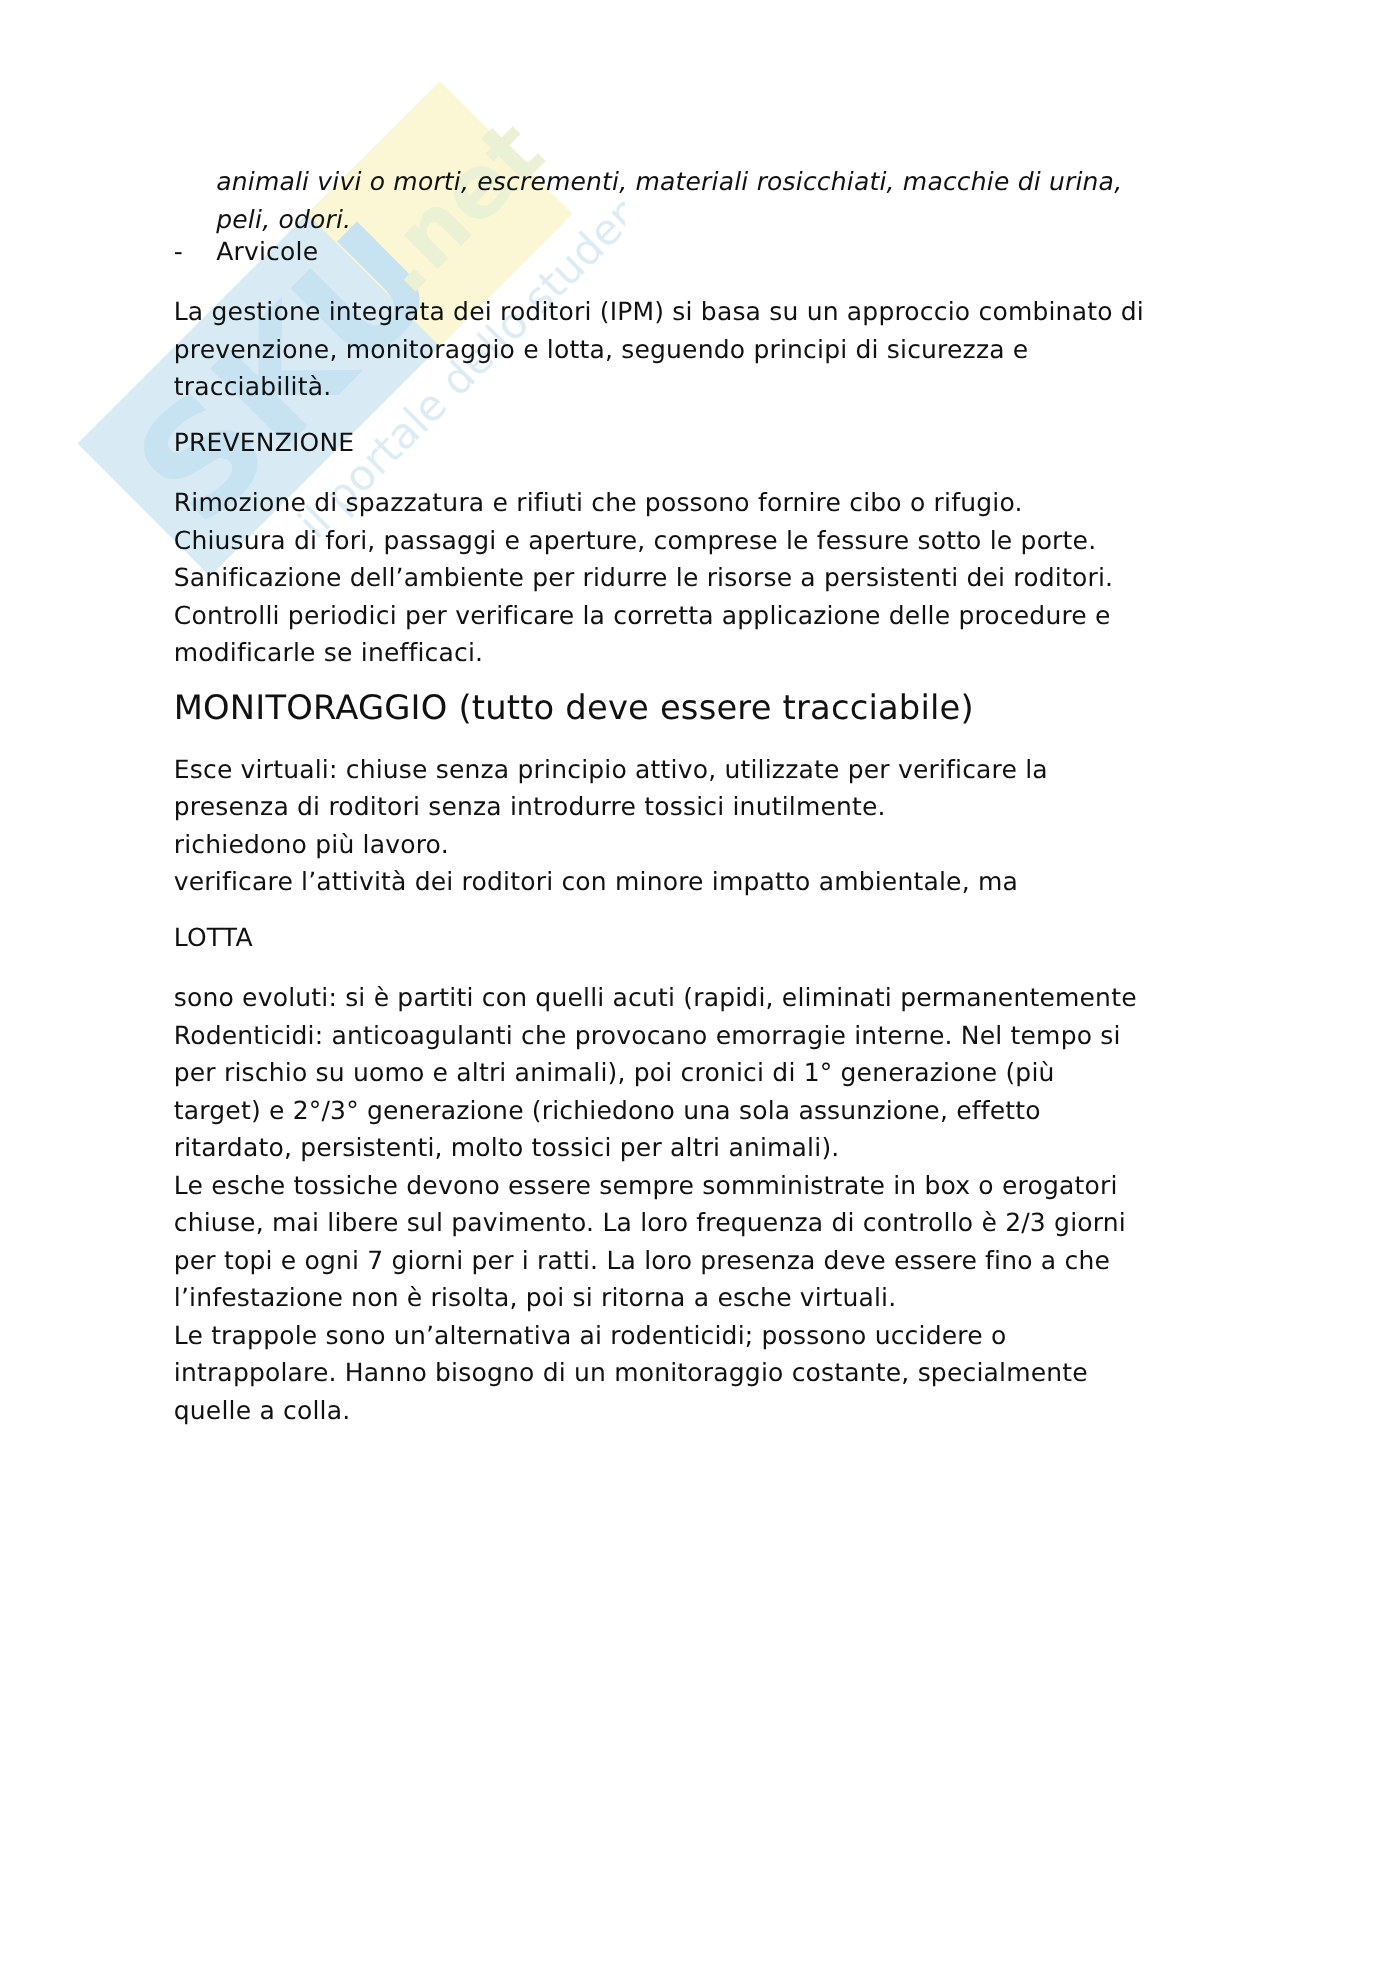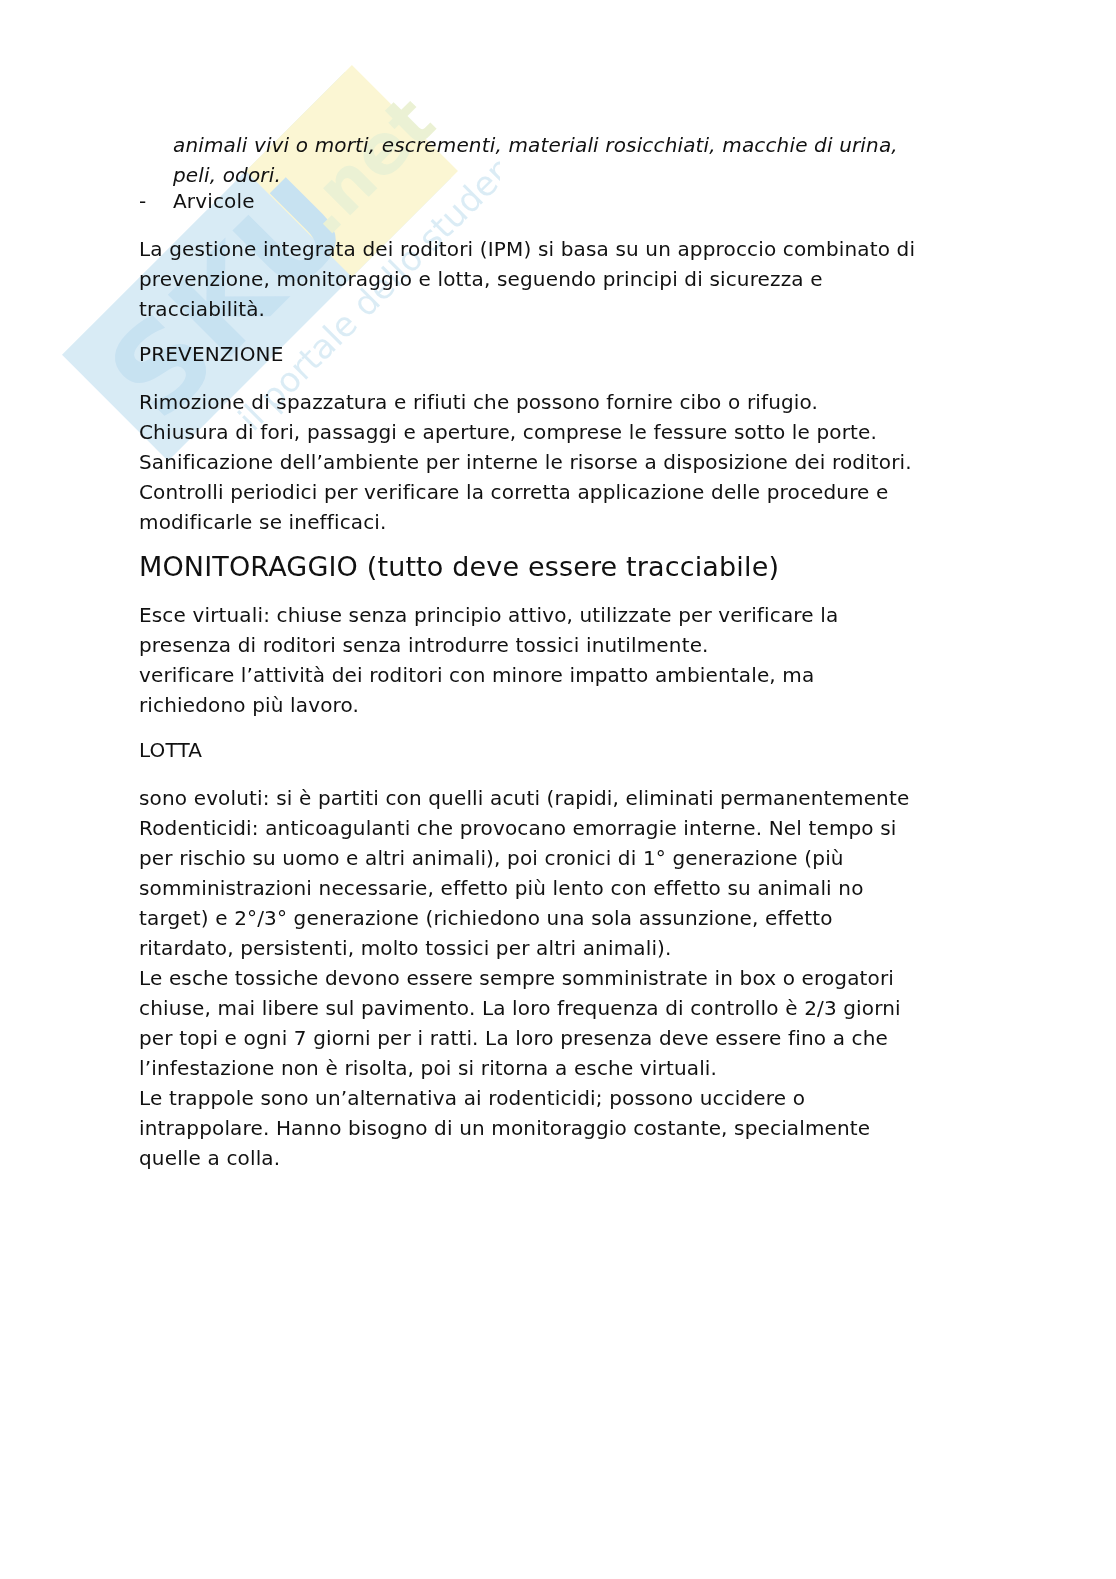--- a/index.html
+++ b/index.html
@@ -51,43 +51,42 @@
     <span class="line">La gestione integrata dei roditori (IPM) si basa su un approccio combinato di</span>
     <span class="line">prevenzione, monitoraggio e lotta, seguendo principi di sicurezza e</span>
     <span class="line">tracciabilità.</span>
   </div>
 
   <section>
     <h2 class="line heading" style="font-size:20px;font-weight:normal;margin-bottom:0">PREVENZIONE</h2>
     <div class="para">
       <span class="line">Rimozione di spazzatura e rifiuti che possono fornire cibo o rifugio.</span>
       <span class="line">Chiusura di fori, passaggi e aperture, comprese le fessure sotto le porte.</span>
-      <span class="line">Sanificazione dell’ambiente per interne le risorse a disposizione dei roditori.</span>
+      <span class="line">Sanificazione dell’ambiente per ridurre le risorse a persistenti dei roditori.</span>
       <span class="line">Controlli periodici per verificare la corretta applicazione delle procedure e</span>
       <span class="line">modificarle se inefficaci.</span>
     </div>
   </section>
 
   <section>
     <h2 class="line heading" style="font-size:27px;font-weight:normal;margin-bottom:0">MONITORAGGIO (tutto deve essere tracciabile)</h2>
     <div class="para">
       <span class="line">Esce virtuali: chiuse senza principio attivo, utilizzate per verificare la</span>
       <span class="line">presenza di roditori senza introdurre tossici inutilmente.</span>
+      <span class="line">richiedono più lavoro.</span>
       <span class="line">verificare l’attività dei roditori con minore impatto ambientale, ma</span>
-      <span class="line">richiedono più lavoro.</span>
     </div>
   </section>
 
   <section>
     <h2 class="line heading" style="font-size:20px;font-weight:normal;margin-bottom:12px">LOTTA</h2>
     <div class="para">
       <span class="line">sono evoluti: si è partiti con quelli acuti (rapidi, eliminati permanentemente</span>
       <span class="line">Rodenticidi: anticoagulanti che provocano emorragie interne. Nel tempo si</span>
       <span class="line">per rischio su uomo e altri animali), poi cronici di 1° generazione (più</span>
-      <span class="line">somministrazioni necessarie, effetto più lento con effetto su animali no</span>
       <span class="line">target) e 2°/3° generazione (richiedono una sola assunzione, effetto</span>
       <span class="line">ritardato, persistenti, molto tossici per altri animali).</span>
       <span class="line">Le esche tossiche devono essere sempre somministrate in box o erogatori</span>
       <span class="line">chiuse, mai libere sul pavimento. La loro frequenza di controllo è 2/3 giorni</span>
       <span class="line">per topi e ogni 7 giorni per i ratti. La loro presenza deve essere fino a che</span>
       <span class="line">l’infestazione non è risolta, poi si ritorna a esche virtuali.</span>
       <span class="line">Le trappole sono un’alternativa ai rodenticidi; possono uccidere o</span>
       <span class="line">intrappolare. Hanno bisogno di un monitoraggio costante, specialmente</span>
       <span class="line">quelle a colla.</span>
     </div>

